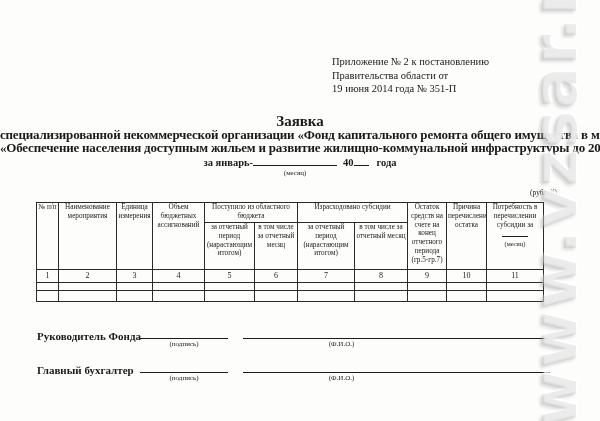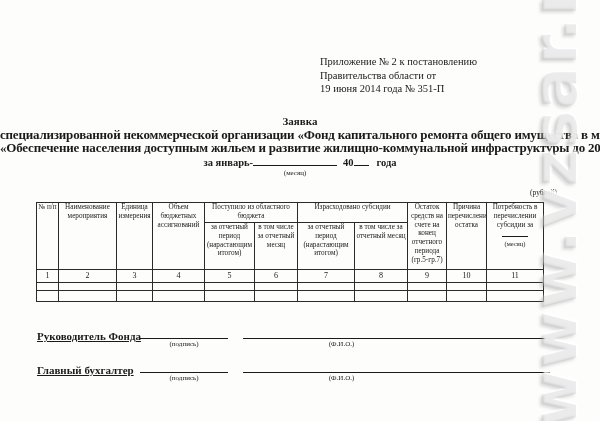--- a/index.html
+++ b/index.html
@@ -19,25 +19,25 @@
     transform:rotate(-90deg);
     font-family:"DejaVu Sans","Liberation Sans",sans-serif;
     font-weight:bold; font-size:62px; letter-spacing:2px;
     color:rgba(170,170,170,0.22);
     text-shadow:2px 2px 2px rgba(255,255,255,0.95), -2px -2px 3px rgba(140,140,140,0.28);
     text-align:center; line-height:70px; z-index:3; pointer-events:none;
     white-space:nowrap;
   }
 
   
-  .annex { position:absolute; left:320px; top:55px; font-size:10.5px; line-height:13.5px; }
+  .annex { position:absolute; left:332px; top:55px; font-size:10.5px; line-height:13.5px; }
 
   
   .title { position:absolute; left:0; right:0; top:114px; text-align:center; font-weight:bold; }
-  .title .heading { font-size:11px; line-height:14px; }
+  .title .heading { font-size:15px; line-height:14px; }
   .title .tline { font-size:13px; line-height:13px; letter-spacing:-0.2px; white-space:nowrap; }
   .period { font-size:10.5px; line-height:14px; margin-top:1px; }
   .ublank { display:inline-block; width:84px; height:11px; border-bottom:1px solid #1a1a1a; position:relative; vertical-align:baseline; }
   .ublank.short { width:15px; }
   .unote { position:absolute; left:0; right:0; top:11px; text-align:center; font-size:7px; font-weight:normal; letter-spacing:0; }
   .yr { margin-left:6px; } .yrs { margin-left:8px; }
 
   
   .rubles { position:absolute; right:43px; top:188px; font-size:7.5px; }
 
@@ -52,21 +52,21 @@
   tr.r-num  { height:13px; }
   tr.r-e1   { height:8px; }
   tr.r-e2   { height:11px; }
   tr.r-num td { vertical-align:middle; font-size:8px; }
   .need-cell .nblank { display:inline-block; width:26px; height:8px; border-bottom:1px solid #1a1a1a; }
   .need-cell .mini-note { font-size:6.5px; text-align:center; line-height:8px; }
 
   
   .sig { position:absolute; left:37px; right:0; height:30px; }
   .sig.s1 { top:326px; } .sig.s2 { top:360px; }
-  .sig-role { font-weight:bold; font-size:11px;text-decoration:underline; }
+  .sig-role { font-weight:bold; font-size:11px; }
   .sig-seg { position:absolute; top:12px; border-top:1px solid #1a1a1a; }
   .sig-seg.seg1 { left:103px; width:88px; }
   .sig-seg.seg2 { left:206px; width:307px; }
   .sig-note { display:block; text-align:center; font-size:7px; padding-top:1px; }
   .sig-seg.seg2 .sig-note { padding-right:110px; }
 </style>
 </head>
 <body>
 
 <div class="page">

